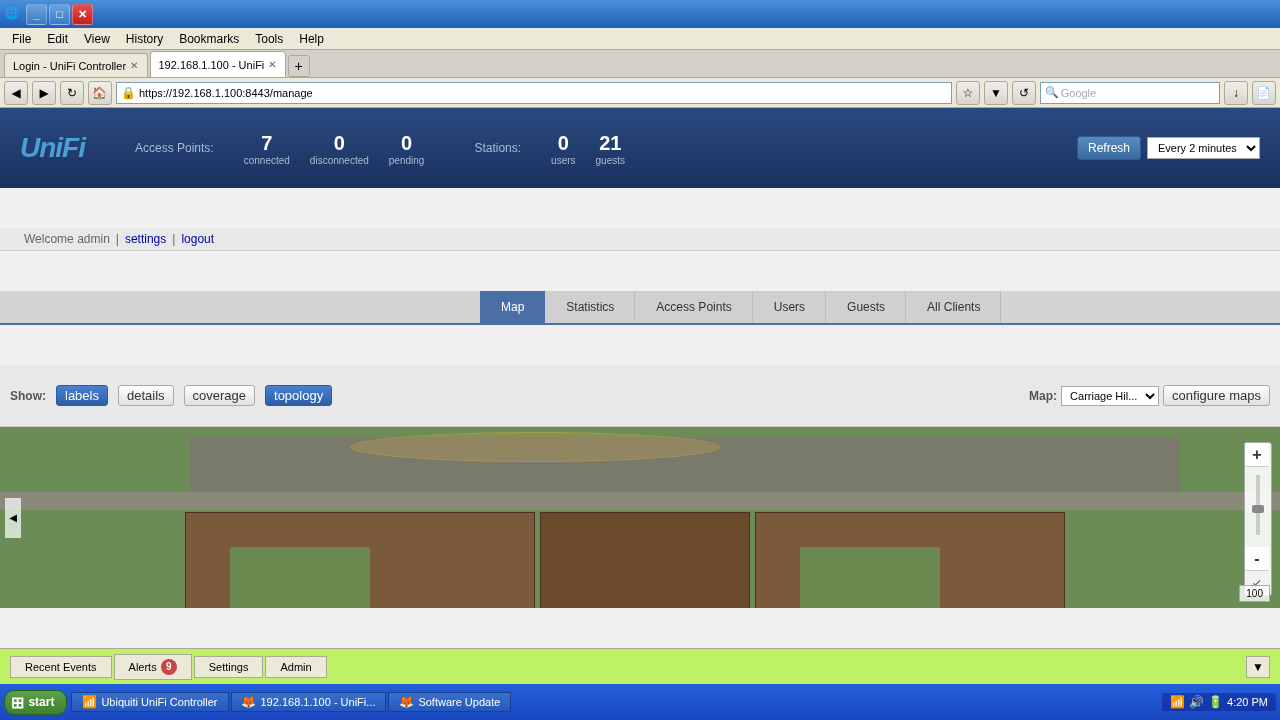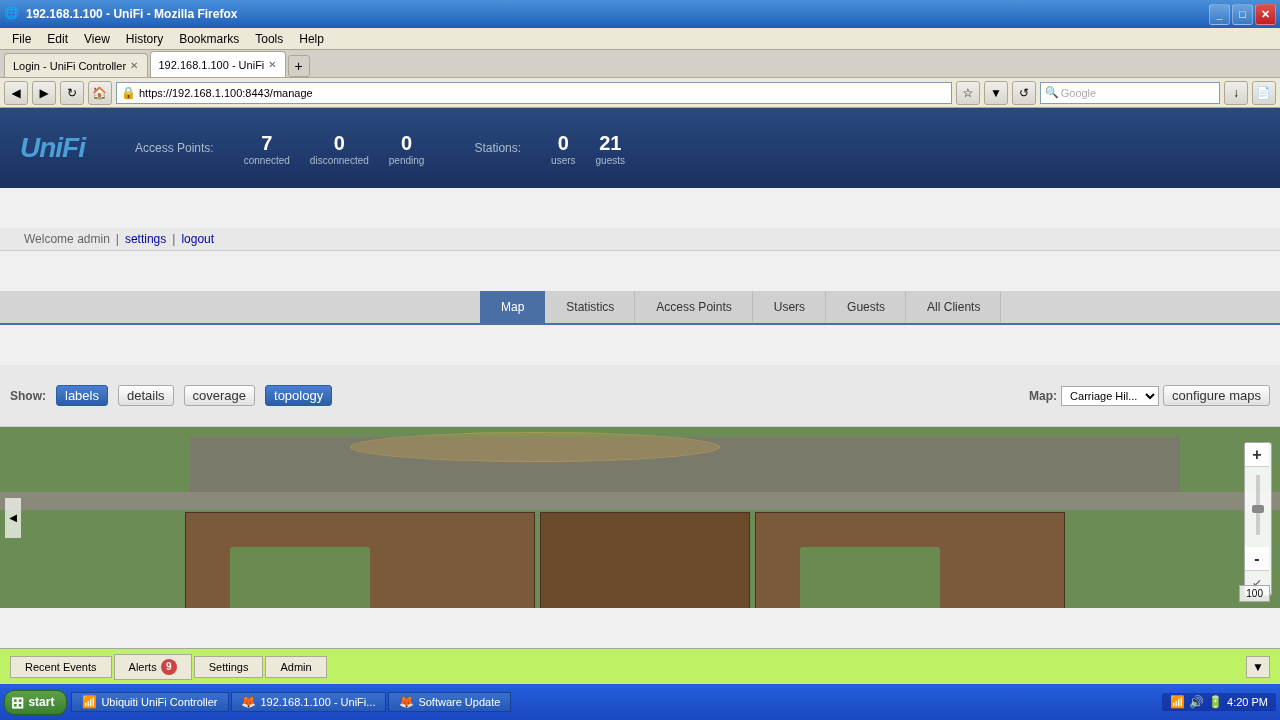--- a/index.html
+++ b/index.html
@@ -240,21 +240,20 @@
     .coverage-oval {
       position: absolute; background: rgba(200,160,80,0.3); border-radius: 50%;
       border: 1px solid rgba(200,160,80,0.5);
     }
   </style>
 </head>
 <body>
 
 <div class="title-bar">
   <span class="title-bar-icon">🌐</span>
-  <span class="title-bar-text">192.168.1.100 - UniFi - Mozilla Firefox</span>
   <div class="title-bar-buttons">
     <div class="title-btn minimize">_</div>
     <div class="title-btn maximize">□</div>
     <div class="title-btn close">✕</div>
   </div>
 </div>
 
 <div class="menu-bar">
   <span class="menu-item">File</span>
   <span class="menu-item">Edit</span>
@@ -323,20 +322,26 @@
       <div class="stat-numbers">
         <div class="stat-item">
           <div class="stat-num">0</div>
           <div class="stat-sub">users</div>
         </div>
         <div class="stat-item">
           <div class="stat-num">21</div>
           <div class="stat-sub">guests</div>
         </div>
       </div>
+    </div>
+    <div class="refresh-panel">
+      <button class="refresh-btn">Refresh</button>
+      <select class="refresh-select">
+        <option>Every 2  minutes</option>
+      </select>
     </div>
   </div>
 
   <div class="admin-bar">
     <span>Welcome admin</span>
     <span>|</span>
     <a>settings</a>
     <span>|</span>
     <a>logout</a>
   </div>

